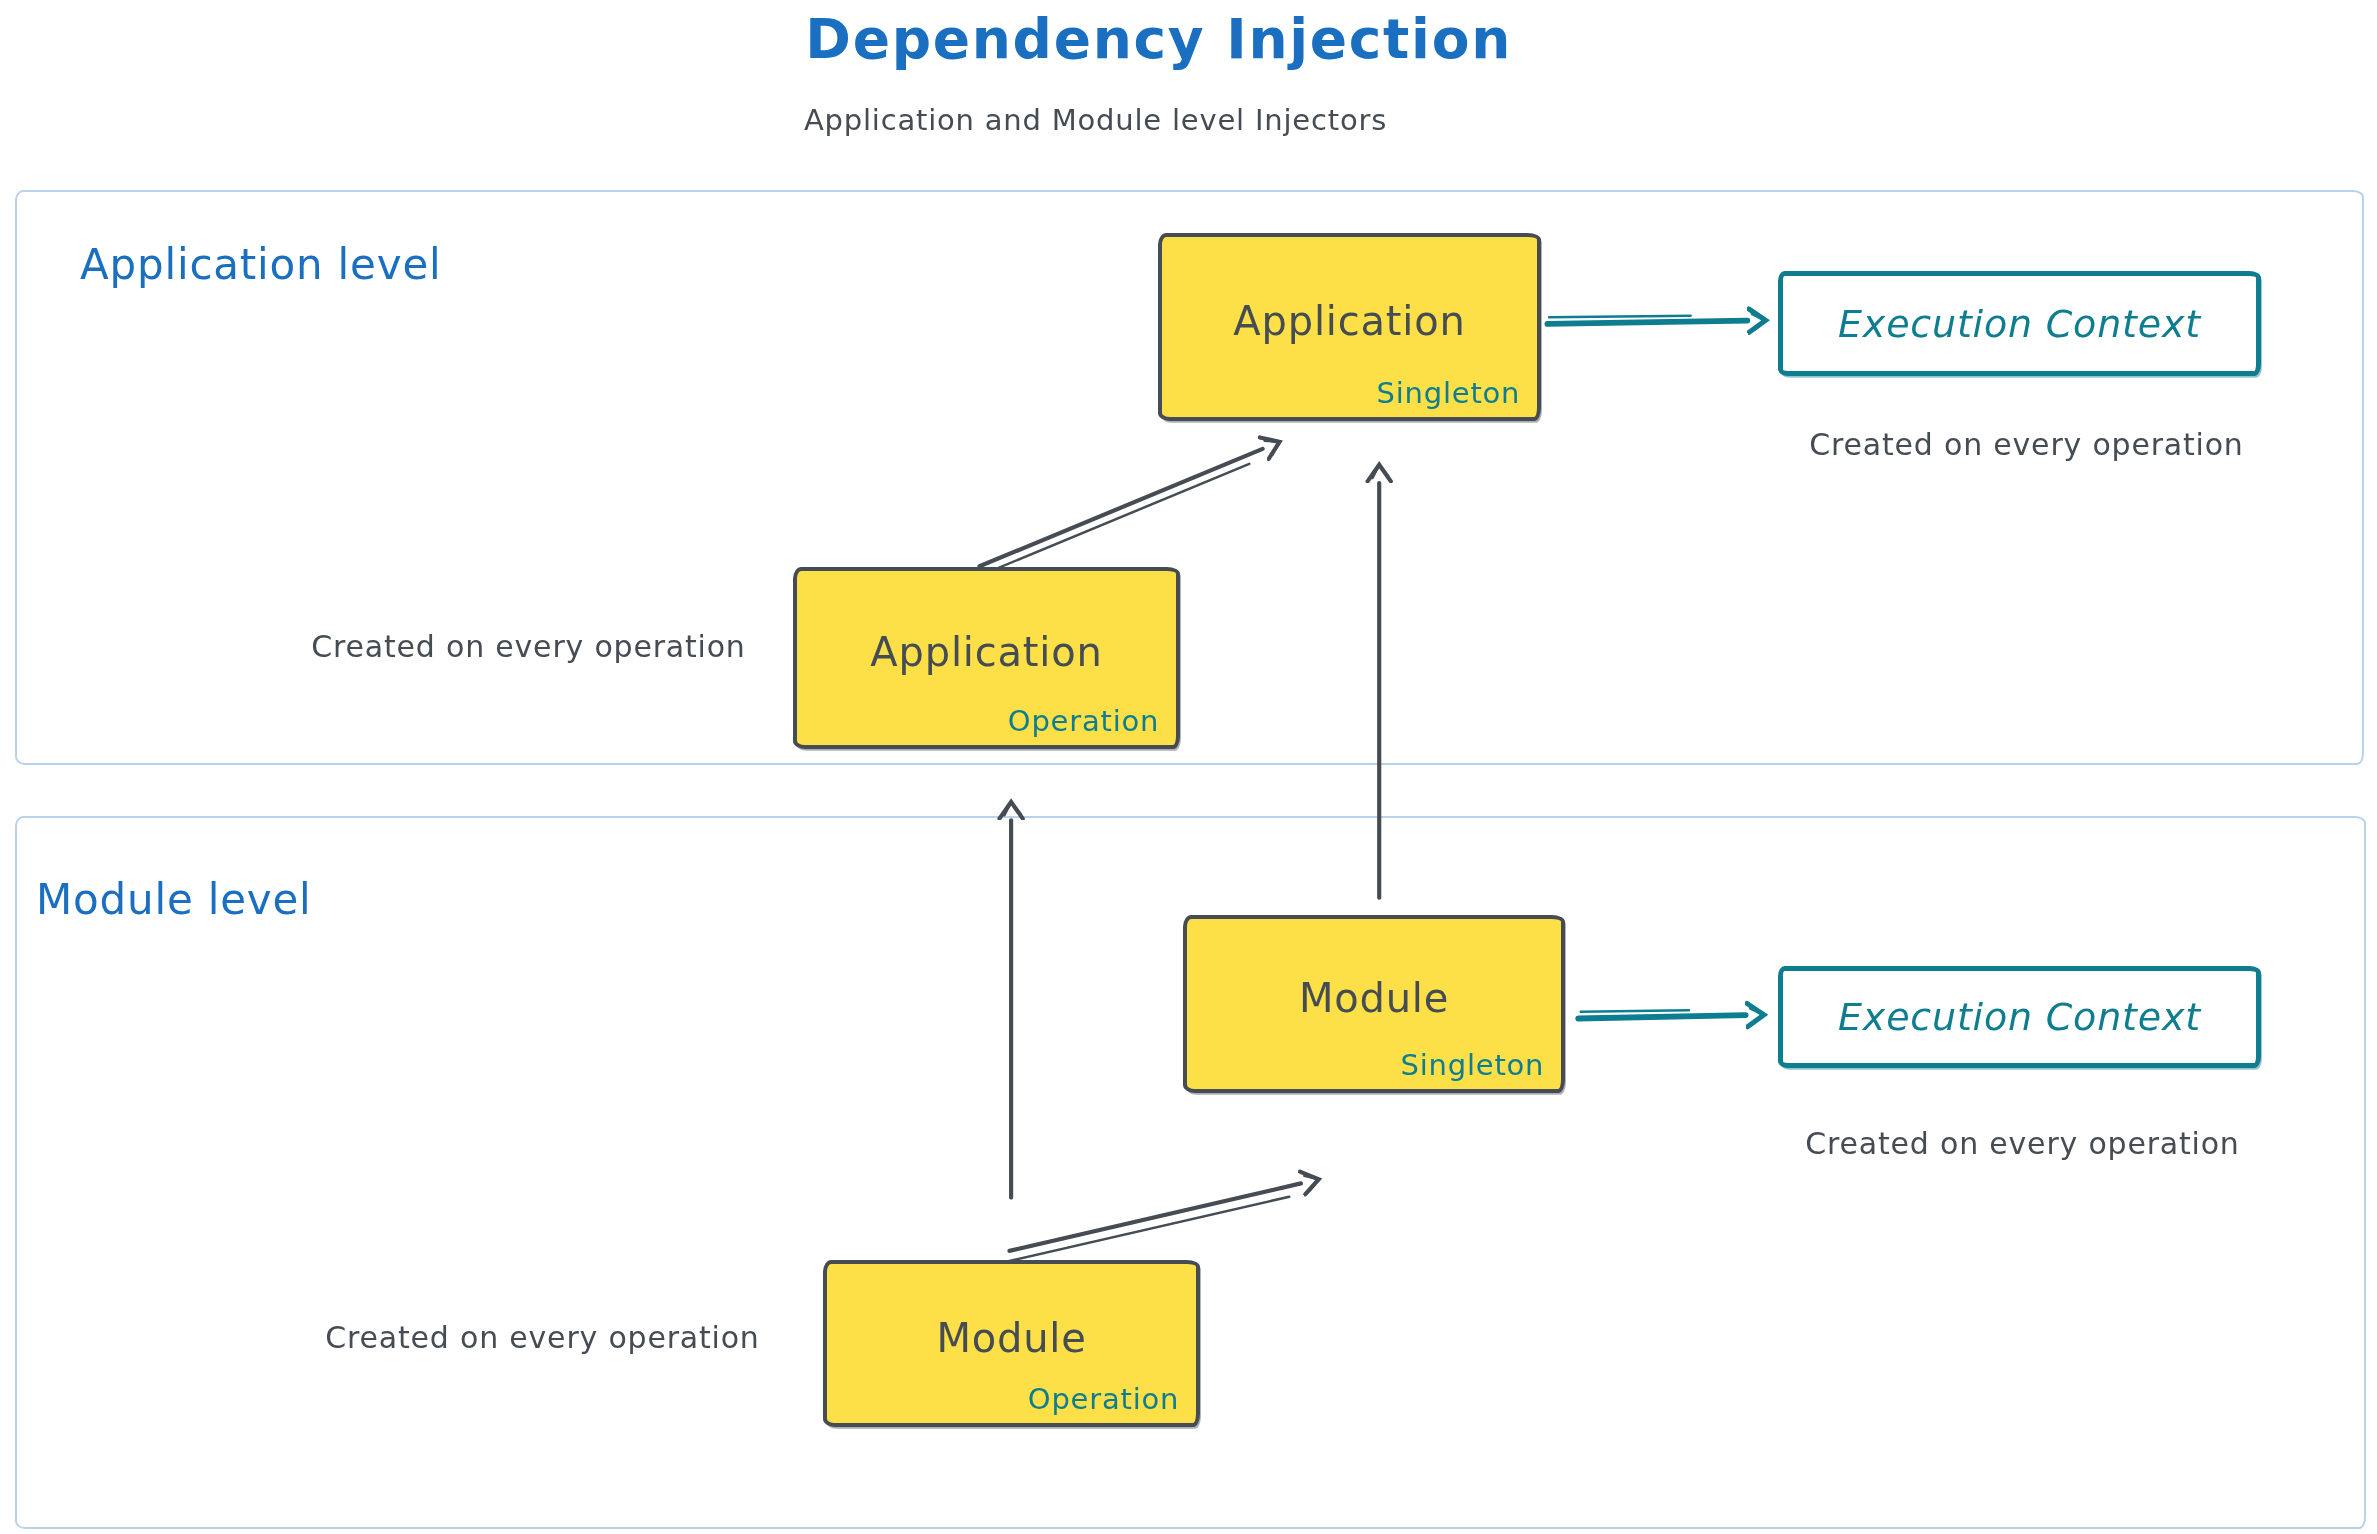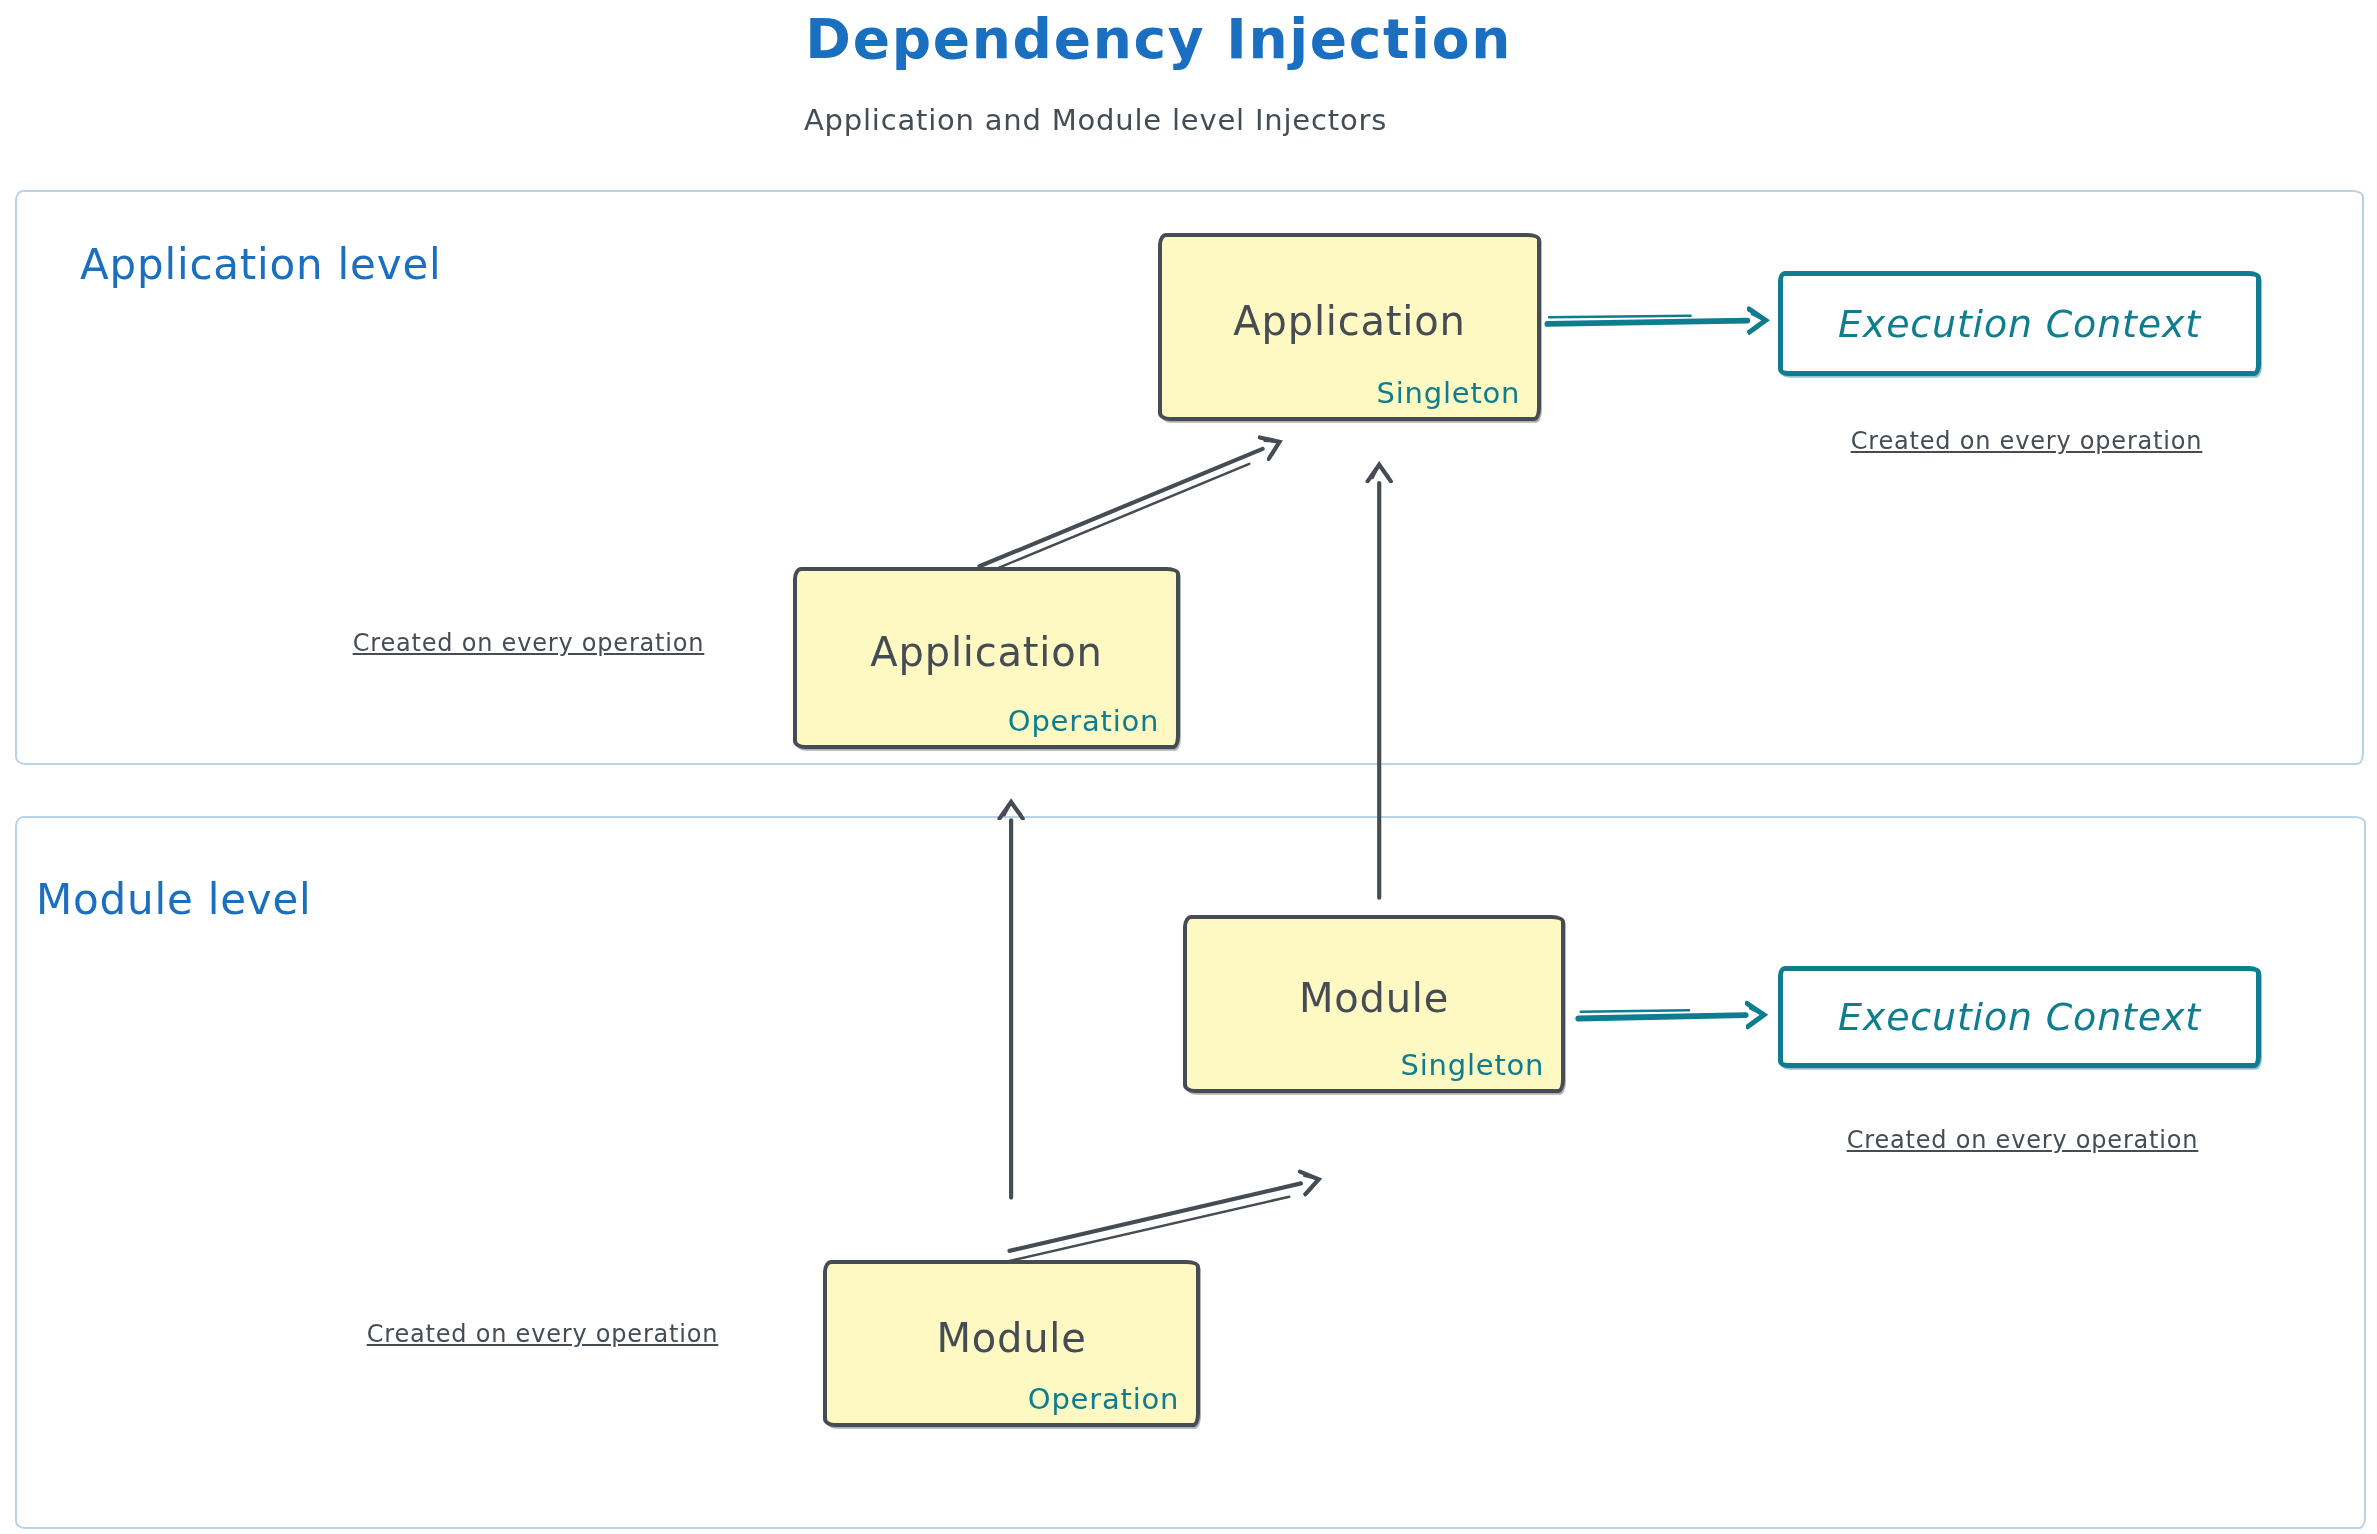--- a/index.html
+++ b/index.html
@@ -36,21 +36,21 @@
     border-radius:8.3px 11.7px 6.7px 10px / 10px 6.7px 11.7px 8.3px;
     background:transparent;
   }
   .level-label{
     font-size:42px;color:var(--blue);letter-spacing:0.8px;
   }
   
   .node{
     border:4.2px solid var(--dark);
     border-radius:8.3px 13.3px 6.7px 11.7px / 11.7px 6.7px 13.3px 8.3px;
-    background:#fef9c3;
+    background:#fde047;
     box-shadow:1.7px 2.5px 0 -0.8px rgba(69,76,84,.45);
   }
   .node .node-title{
     position:absolute;left:0;right:0;top:50%;
     transform:translateY(-62%);
     text-align:center;font-size:40px;color:var(--dark);
     letter-spacing:0.8px;
   }
   .node .node-scope{
     position:absolute;right:16.7px;bottom:7px;
@@ -63,22 +63,22 @@
     box-shadow:1.7px 2.5px 0 -0.8px rgba(14,125,143,.45);
   }
   .exec .exec-label{
     position:absolute;left:0;right:0;top:50%;
     transform:translateY(-50%);
     text-align:center;font-size:38px;color:var(--teal);
     letter-spacing:0.8px;
     font-style:italic;
   }
   .caption{
-    font-size:24px;color:var(--dark);text-align:center;
-    letter-spacing:0.8px;white-space:nowrap;text-decoration:underline;
+    font-size:30px;color:var(--dark);text-align:center;
+    letter-spacing:0.8px;white-space:nowrap;
   }
   svg.arrows{position:absolute;left:0;top:0;pointer-events:none;}
   .stroke-dark{stroke:var(--dark);}
   .stroke-teal{stroke:var(--teal);}
 </style>
 </head>
 <body>
 
 <div class="abs title">Dependency Injection</div>
 <div class="abs subtitle">Application and Module level Injectors</div>

